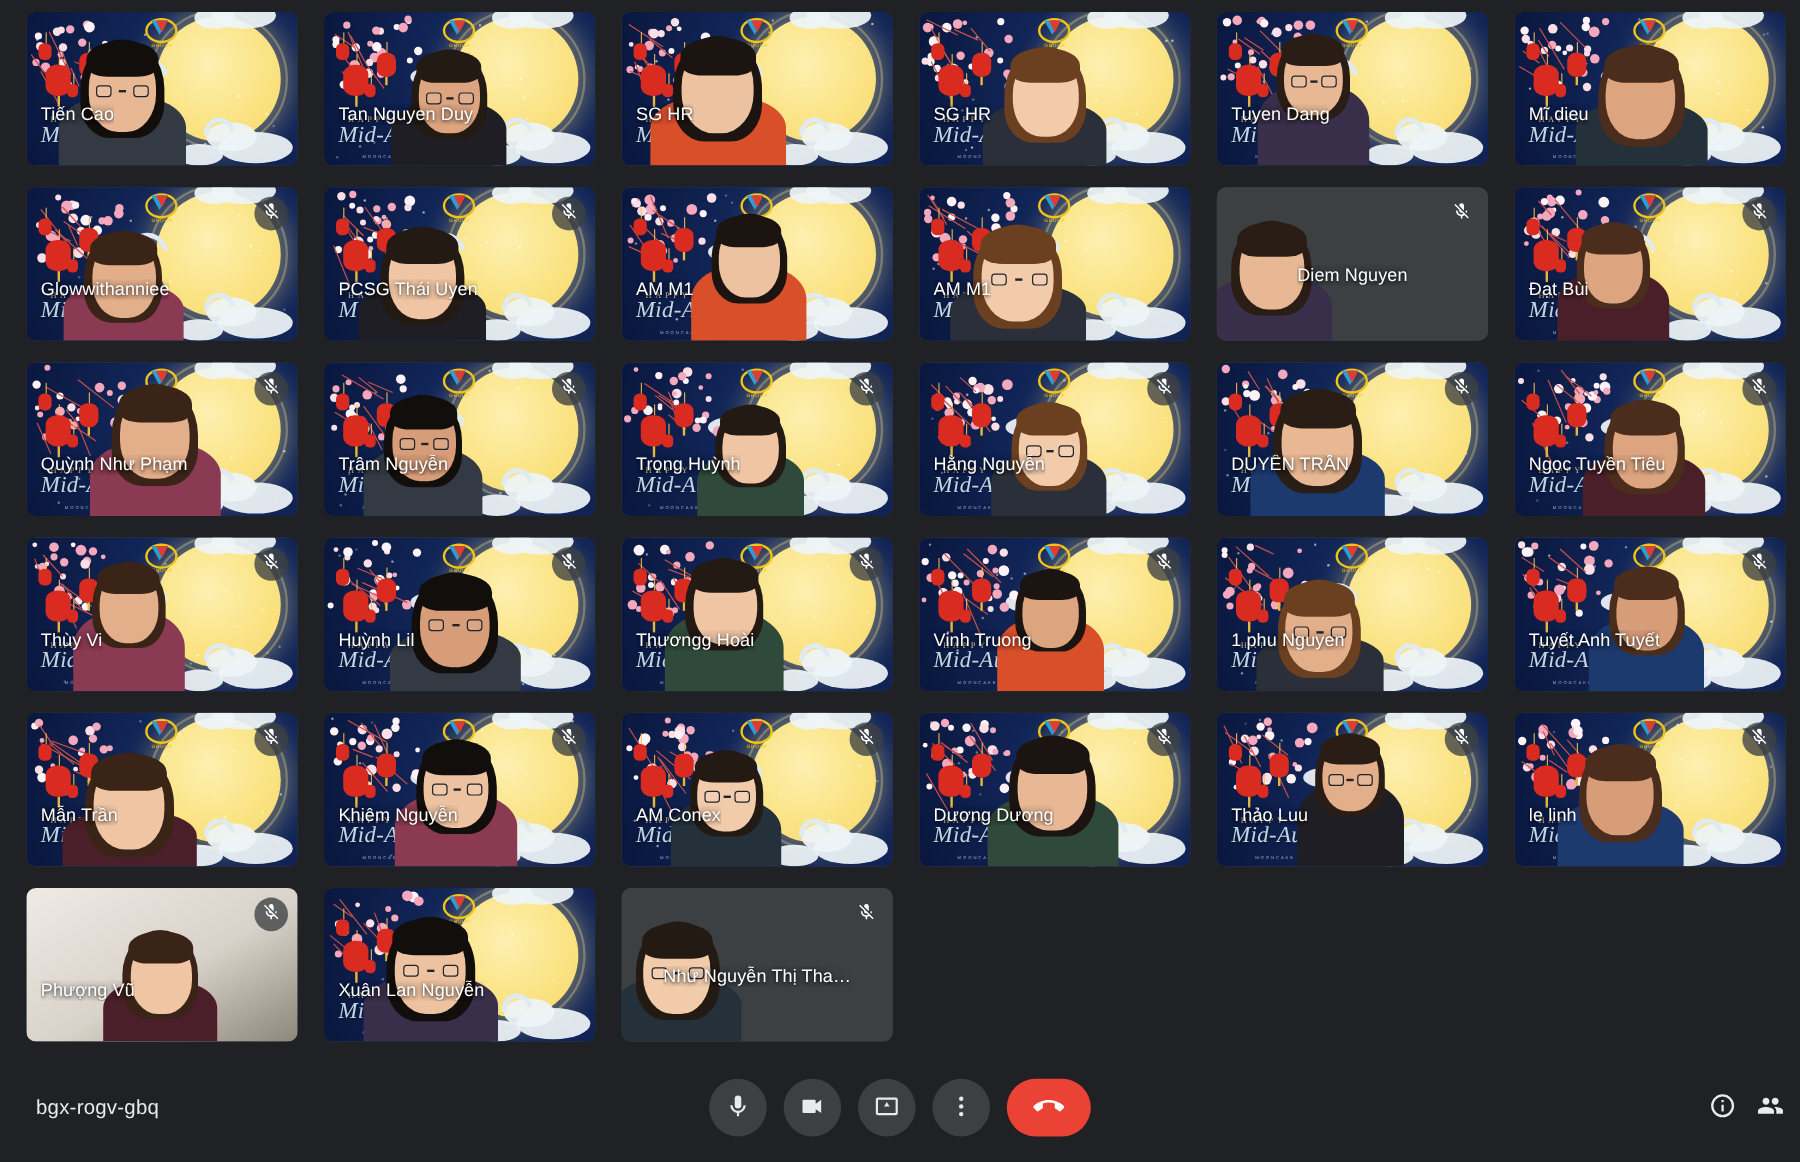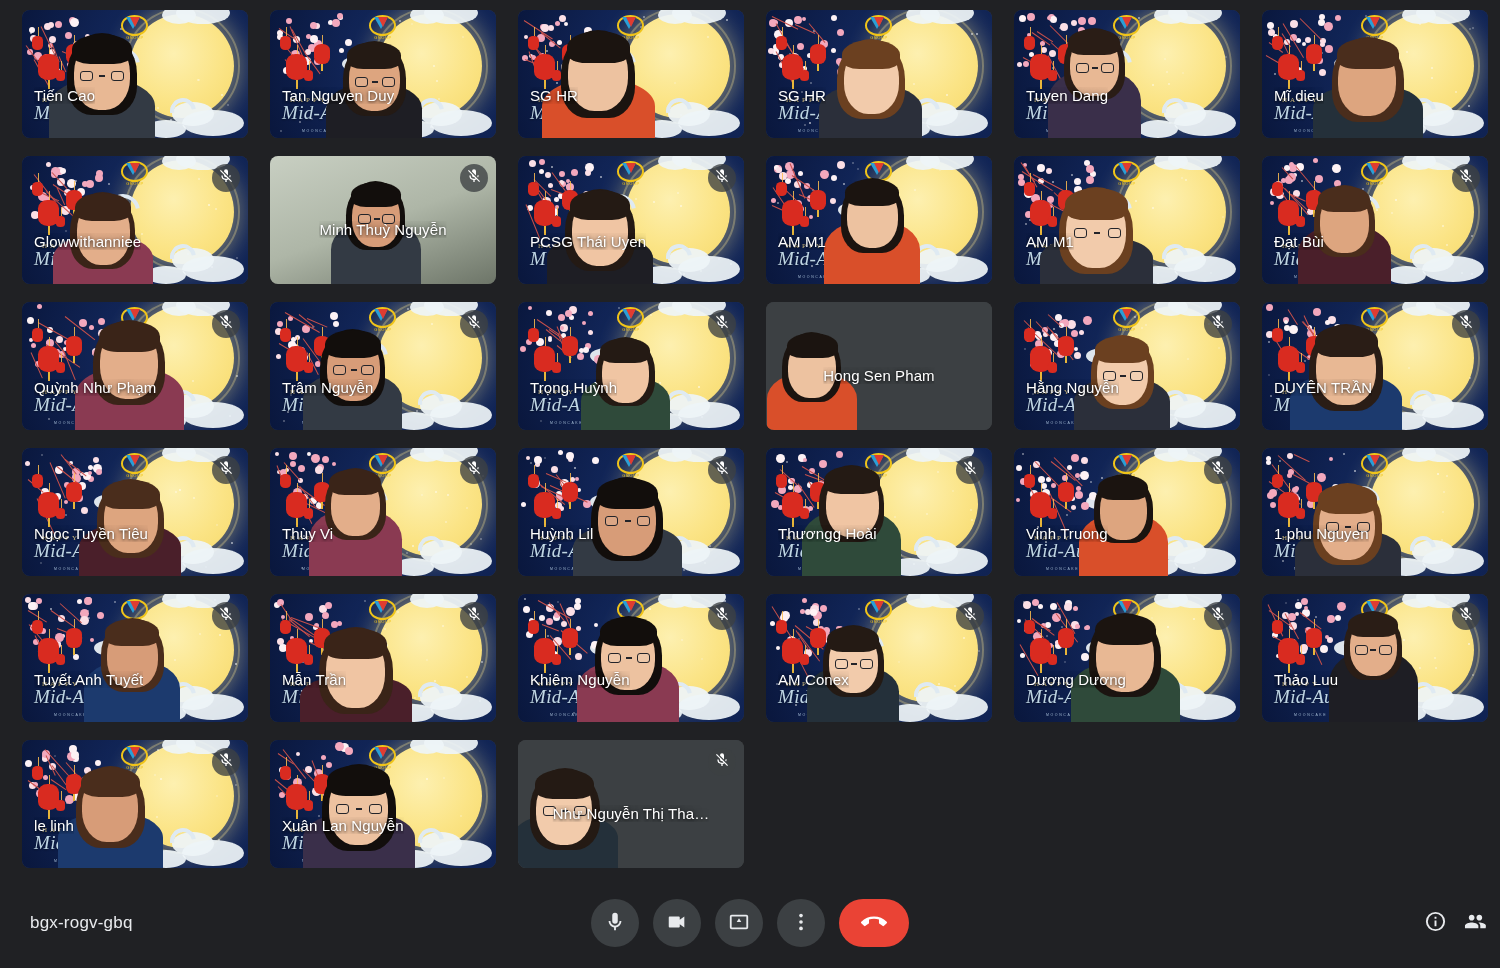--- a/index.html
+++ b/index.html
@@ -760,40 +760,20 @@
           <div class="hair" style="left:26px;top:33px;width:56px;height:28px;background:#3a2418;border-radius:50% 50% 30% 30%;"></div>
         </div>
         <div class="mic-badge">
           <span><svg viewBox="0 0 24 24">
               <path d="M19 11h-1.7c0 .74-.16 1.43-.43 2.05l1.23 1.23c.56-.98.9-2.09.9-3.28zm-4.02.17c0-.06.02-.11.02-.17V5a3 3 0 0 0-6 0v.18l5.98 5.99zM4.27 3L3 4.27l6.01 6.01V11a3 3 0 0 0 3 3c.22 0 .44-.03.65-.08l1.66 1.66c-.71.33-1.5.52-2.31.52a5 5 0 0 1-5-5H5a7 7 0 0 0 6 6.92V21h2v-3.08c.98-.14 1.9-.49 2.72-.98L19.73 21 21 19.73 4.27 3z"></path>
             </svg></span>
         </div>
         <div class="name">Glowwithanniee</div>
       </div>
       <div class="tile">
-        <div class="bg room1"></div>
-        <div class="person" style="left:57px;width:97px;height:124px;">
-          <div class="body" style="left:4px;width:90px;height:64px;background:#333a44;"></div>
-          <div class="hair" style="left:19px;top:21px;width:59px;height:69px;background:#120e0c;"></div>
-          <div class="head" style="left:25px;top:27px;width:48px;height:60px;background:#d79c78;"></div>
-          <div class="hair" style="left:24px;top:22px;width:50px;height:25px;background:#120e0c;border-radius:50% 50% 30% 30%;"></div>
-          <div class="glasses" style="left:31px;top:54px;width:37px;height:12px;">
-            <i style="left:0;top:0;"></i>
-            <i style="right:0;top:0;"></i>
-            <div class="bridge" style="left:16px;top:4px;"></div>
-          </div>
-        </div>
-        <div class="mic-badge">
-          <span><svg viewBox="0 0 24 24">
-              <path d="M19 11h-1.7c0 .74-.16 1.43-.43 2.05l1.23 1.23c.56-.98.9-2.09.9-3.28zm-4.02.17c0-.06.02-.11.02-.17V5a3 3 0 0 0-6 0v.18l5.98 5.99zM4.27 3L3 4.27l6.01 6.01V11a3 3 0 0 0 3 3c.22 0 .44-.03.65-.08l1.66 1.66c-.71.33-1.5.52-2.31.52a5 5 0 0 1-5-5H5a7 7 0 0 0 6 6.92V21h2v-3.08c.98-.14 1.9-.49 2.72-.98L19.73 21 21 19.73 4.27 3z"></path>
-            </svg></span>
-        </div>
-        <div class="name center">Minh Thuỳ Nguyễn</div>
-      </div>
-      <div class="tile">
         <div class="bg ma">
           <div class="moon-ring"></div>
           <div class="moon"></div>
           <div class="star" style="left:49px;top:42px;opacity:0.30"></div>
           <div class="star" style="left:101px;top:80px;opacity:0.37"></div>
           <div class="star" style="left:135px;top:45px;opacity:0.75"></div>
           <div class="star" style="left:29px;top:106px;opacity:0.49"></div>
           <div class="star" style="left:80px;top:74px;opacity:0.45"></div>
           <div class="star" style="left:165px;top:117px;opacity:0.88"></div>
           <div class="star" style="left:162px;top:49px;opacity:0.82"></div>
@@ -1030,20 +1010,37 @@
           <div class="hair" style="left:30px;top:28px;width:63px;height:32px;background:#6b4020;border-radius:50% 50% 30% 30%;"></div>
           <div class="glasses" style="left:39px;top:68px;width:47px;height:12px;">
             <i style="left:0;top:0;"></i>
             <i style="right:0;top:0;"></i>
             <div class="bridge" style="left:20px;top:4px;"></div>
           </div>
         </div>
         <div class="name">AM M1</div>
       </div>
       <div class="tile">
+        <div class="bg dark">
+          <div class="strip"></div>
+        </div>
+        <div class="person" style="left:-10px;width:111px;height:124px;">
+          <div class="body" style="left:4px;width:102px;height:55px;background:#3a2f4a;"></div>
+          <div class="hair" style="left:22px;top:24px;width:67px;height:79px;background:#2a1d16;"></div>
+          <div class="head" style="left:29px;top:30px;width:54px;height:68px;background:#e8b894;"></div>
+          <div class="hair" style="left:27px;top:25px;width:58px;height:29px;background:#2a1d16;border-radius:50% 50% 30% 30%;"></div>
+        </div>
+        <div class="mic-badge">
+          <span><svg viewBox="0 0 24 24">
+              <path d="M19 11h-1.7c0 .74-.16 1.43-.43 2.05l1.23 1.23c.56-.98.9-2.09.9-3.28zm-4.02.17c0-.06.02-.11.02-.17V5a3 3 0 0 0-6 0v.18l5.98 5.99zM4.27 3L3 4.27l6.01 6.01V11a3 3 0 0 0 3 3c.22 0 .44-.03.65-.08l1.66 1.66c-.71.33-1.5.52-2.31.52a5 5 0 0 1-5-5H5a7 7 0 0 0 6 6.92V21h2v-3.08c.98-.14 1.9-.49 2.72-.98L19.73 21 21 19.73 4.27 3z"></path>
+            </svg></span>
+        </div>
+        <div class="name center">Diem Nguyen</div>
+      </div>
+      <div class="tile">
         <div class="bg ma">
           <div class="moon-ring"></div>
           <div class="moon"></div>
           <div class="star" style="left:28px;top:8px;opacity:0.74"></div>
           <div class="star" style="left:64px;top:85px;opacity:0.58"></div>
           <div class="star" style="left:199px;top:116px;opacity:0.67"></div>
           <div class="star" style="left:100px;top:32px;opacity:0.66"></div>
           <div class="star" style="left:64px;top:118px;opacity:0.80"></div>
           <div class="star" style="left:180px;top:69px;opacity:0.73"></div>
           <div class="star" style="left:114px;top:53px;opacity:0.72"></div>
@@ -1375,32 +1372,20 @@
           <div class="hair" style="left:23px;top:32px;width:50px;height:25px;background:#241a14;border-radius:50% 50% 30% 30%;"></div>
         </div>
         <div class="mic-badge">
           <span><svg viewBox="0 0 24 24">
               <path d="M19 11h-1.7c0 .74-.16 1.43-.43 2.05l1.23 1.23c.56-.98.9-2.09.9-3.28zm-4.02.17c0-.06.02-.11.02-.17V5a3 3 0 0 0-6 0v.18l5.98 5.99zM4.27 3L3 4.27l6.01 6.01V11a3 3 0 0 0 3 3c.22 0 .44-.03.65-.08l1.66 1.66c-.71.33-1.5.52-2.31.52a5 5 0 0 1-5-5H5a7 7 0 0 0 6 6.92V21h2v-3.08c.98-.14 1.9-.49 2.72-.98L19.73 21 21 19.73 4.27 3z"></path>
             </svg></span>
         </div>
         <div class="name">Trọng Huỳnh</div>
       </div>
       <div class="tile">
-        <div class="bg dark">
-          <div class="strip"></div>
-        </div>
-        <div class="person" style="left:-3px;width:98px;height:124px;">
-          <div class="body" style="left:4px;width:90px;height:58px;background:#d94f2a;"></div>
-          <div class="hair" style="left:19px;top:26px;width:59px;height:70px;background:#1b1410;"></div>
-          <div class="head" style="left:25px;top:32px;width:48px;height:60px;background:#edc2a0;"></div>
-          <div class="hair" style="left:24px;top:27px;width:51px;height:25px;background:#1b1410;border-radius:50% 50% 30% 30%;"></div>
-        </div>
-        <div class="name center">Hong Sen Pham</div>
-      </div>
-      <div class="tile">
         <div class="bg ma">
           <div class="moon-ring"></div>
           <div class="moon"></div>
           <div class="star" style="left:107px;top:84px;opacity:0.85"></div>
           <div class="star" style="left:18px;top:91px;opacity:0.41"></div>
           <div class="star" style="left:173px;top:56px;opacity:0.43"></div>
           <div class="star" style="left:30px;top:27px;opacity:0.58"></div>
           <div class="star" style="left:97px;top:54px;opacity:0.48"></div>
           <div class="star" style="left:41px;top:67px;opacity:0.40"></div>
           <div class="star" style="left:159px;top:116px;opacity:0.59"></div>
@@ -2685,20 +2670,35 @@
           <div class="hair" style="left:23px;top:22px;width:69px;height:82px;background:#4a2d1c;"></div>
           <div class="head" style="left:29px;top:28px;width:56px;height:70px;background:#d79c78;"></div>
           <div class="hair" style="left:28px;top:23px;width:59px;height:30px;background:#4a2d1c;border-radius:50% 50% 30% 30%;"></div>
         </div>
         <div class="mic-badge">
           <span><svg viewBox="0 0 24 24">
               <path d="M19 11h-1.7c0 .74-.16 1.43-.43 2.05l1.23 1.23c.56-.98.9-2.09.9-3.28zm-4.02.17c0-.06.02-.11.02-.17V5a3 3 0 0 0-6 0v.18l5.98 5.99zM4.27 3L3 4.27l6.01 6.01V11a3 3 0 0 0 3 3c.22 0 .44-.03.65-.08l1.66 1.66c-.71.33-1.5.52-2.31.52a5 5 0 0 1-5-5H5a7 7 0 0 0 6 6.92V21h2v-3.08c.98-.14 1.9-.49 2.72-.98L19.73 21 21 19.73 4.27 3z"></path>
             </svg></span>
         </div>
         <div class="name">le linh</div>
+      </div>
+      <div class="tile">
+        <div class="bg room4"></div>
+        <div class="person" style="left:60px;width:104px;height:124px;">
+          <div class="body" style="left:4px;width:95px;height:52px;background:#4a1f2a;"></div>
+          <div class="hair" style="left:20px;top:31px;width:63px;height:74px;background:#3a2418;"></div>
+          <div class="head" style="left:27px;top:37px;width:51px;height:64px;background:#f0c5a3;"></div>
+          <div class="hair" style="left:25px;top:32px;width:54px;height:27px;background:#3a2418;border-radius:50% 50% 30% 30%;"></div>
+        </div>
+        <div class="mic-badge">
+          <span><svg viewBox="0 0 24 24">
+              <path d="M19 11h-1.7c0 .74-.16 1.43-.43 2.05l1.23 1.23c.56-.98.9-2.09.9-3.28zm-4.02.17c0-.06.02-.11.02-.17V5a3 3 0 0 0-6 0v.18l5.98 5.99zM4.27 3L3 4.27l6.01 6.01V11a3 3 0 0 0 3 3c.22 0 .44-.03.65-.08l1.66 1.66c-.71.33-1.5.52-2.31.52a5 5 0 0 1-5-5H5a7 7 0 0 0 6 6.92V21h2v-3.08c.98-.14 1.9-.49 2.72-.98L19.73 21 21 19.73 4.27 3z"></path>
+            </svg></span>
+        </div>
+        <div class="name">Phượng Vũ</div>
       </div>
       <div class="tile">
         <div class="bg ma">
           <div class="moon-ring"></div>
           <div class="moon"></div>
           <div class="star" style="left:123px;top:59px;opacity:0.48"></div>
           <div class="star" style="left:70px;top:114px;opacity:0.89"></div>
           <div class="star" style="left:127px;top:90px;opacity:0.58"></div>
           <div class="star" style="left:173px;top:37px;opacity:0.40"></div>
           <div class="star" style="left:83px;top:121px;opacity:0.61"></div>

